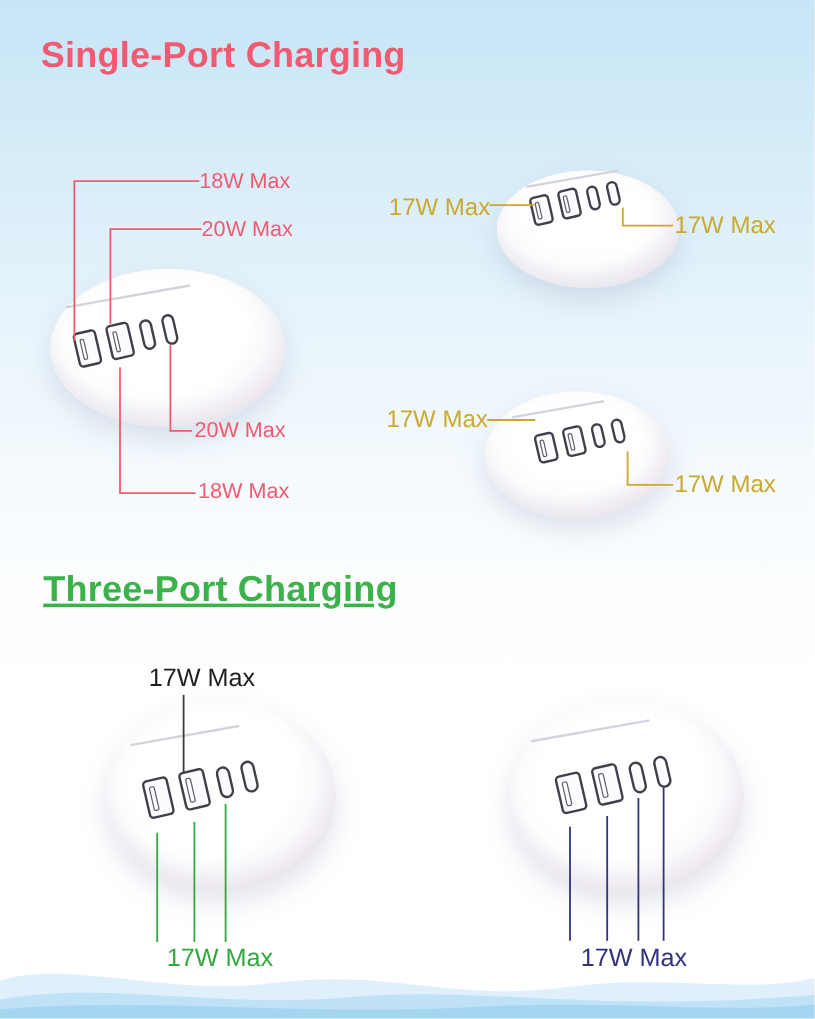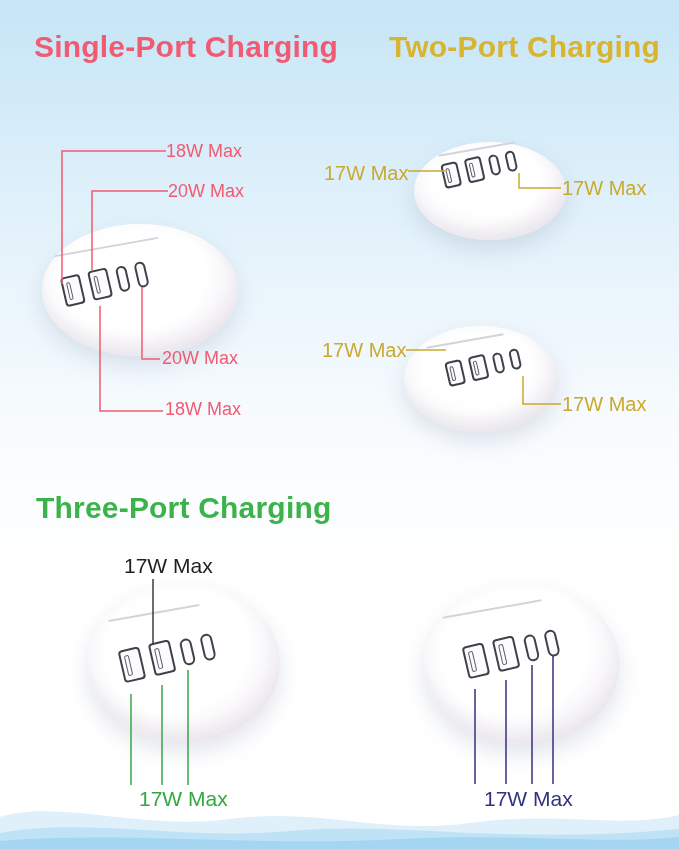--- a/index.html
+++ b/index.html
@@ -17,21 +17,21 @@
   }
 
   
   .title {
     position: absolute; margin: 0;
     font-weight: 700; font-size: 30px;
     white-space: nowrap; z-index: 6; letter-spacing: 0.2px;
   }
   .t-single { left: 34px;  top: 30px;  color: #f15b72; }
   .t-two    { left: 389px; top: 30px;  color: #d8b42f; }
-  .t-three  { left: 36px;  top: 491px; color: #3cb24a; }
+  .t-three  { left: 36px;  top: 475px; color: #3cb24a; text-decoration: underline; }
   .t-all    { left: 399px; top: 497px; color: #32327d; }
 
   
   .callout { position: absolute; white-space: nowrap; z-index: 6; font-size: 21px; }
   .c-pink  { color: #f15b72; font-size: 18px; }
   .c-gold  { color: #c9a92f; font-size: 20px; }
   .c-dark  { color: #1f1f1f; }
   .c-green { color: #33a841; }
   .c-navy  { color: #32327d; }
 
@@ -101,21 +101,20 @@
   
   .lines-overlay { position: absolute; left: 0; top: 0; z-index: 4; pointer-events: none; }
   .wave { position: absolute; left: 0; bottom: 0; z-index: 2; pointer-events: none; }
 </style>
 </head>
 <body>
 
 <div class="canvas">
 
   <h2 class="title t-single">Single-Port Charging</h2>
-  <h2 class="title t-two">Two-Port Charging</h2>
   <h2 class="title t-three">Three-Port Charging</h2>
 
   <div class="charger charger-single">
     <div class="body"></div>
     <div class="edge"></div>
     <div class="ports">
       <span class="port usb-a">
           <span class="tab"></span>
         </span>
       <span class="port usb-a">

